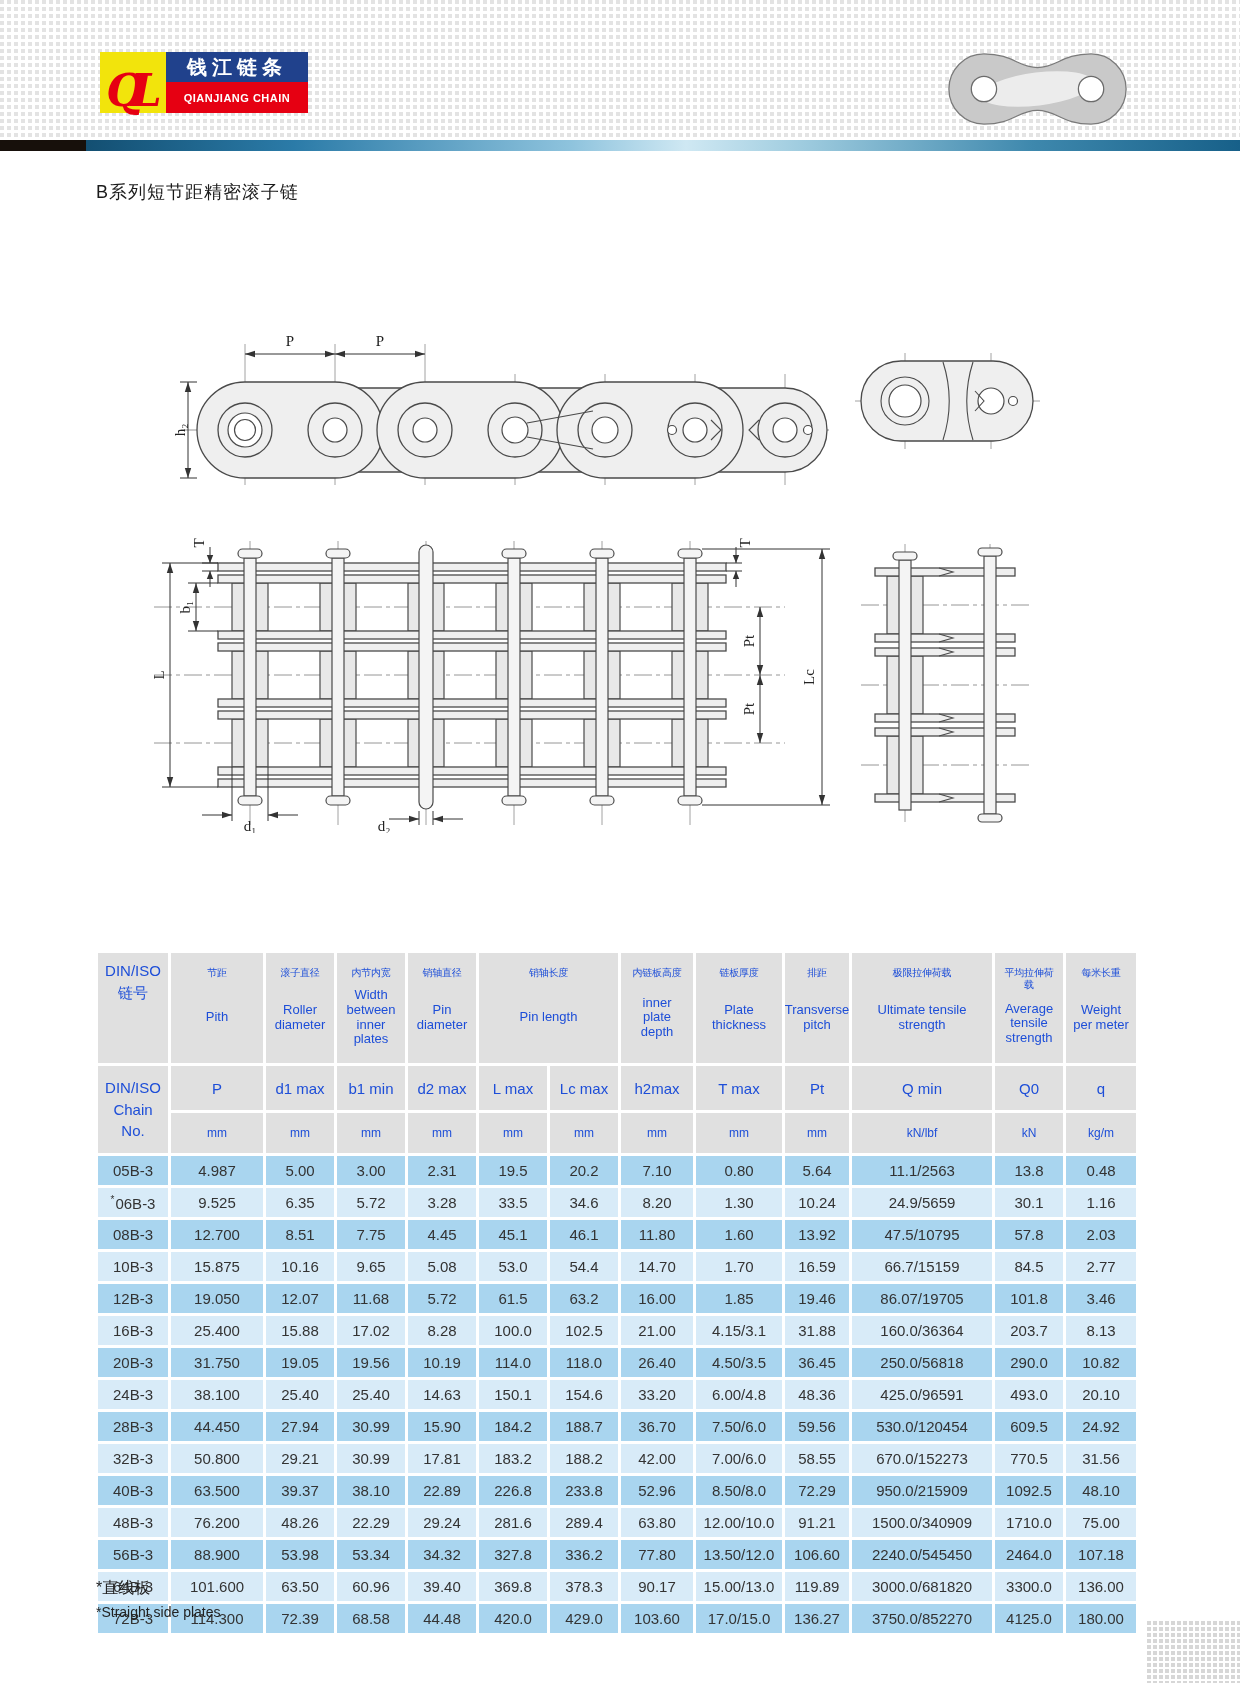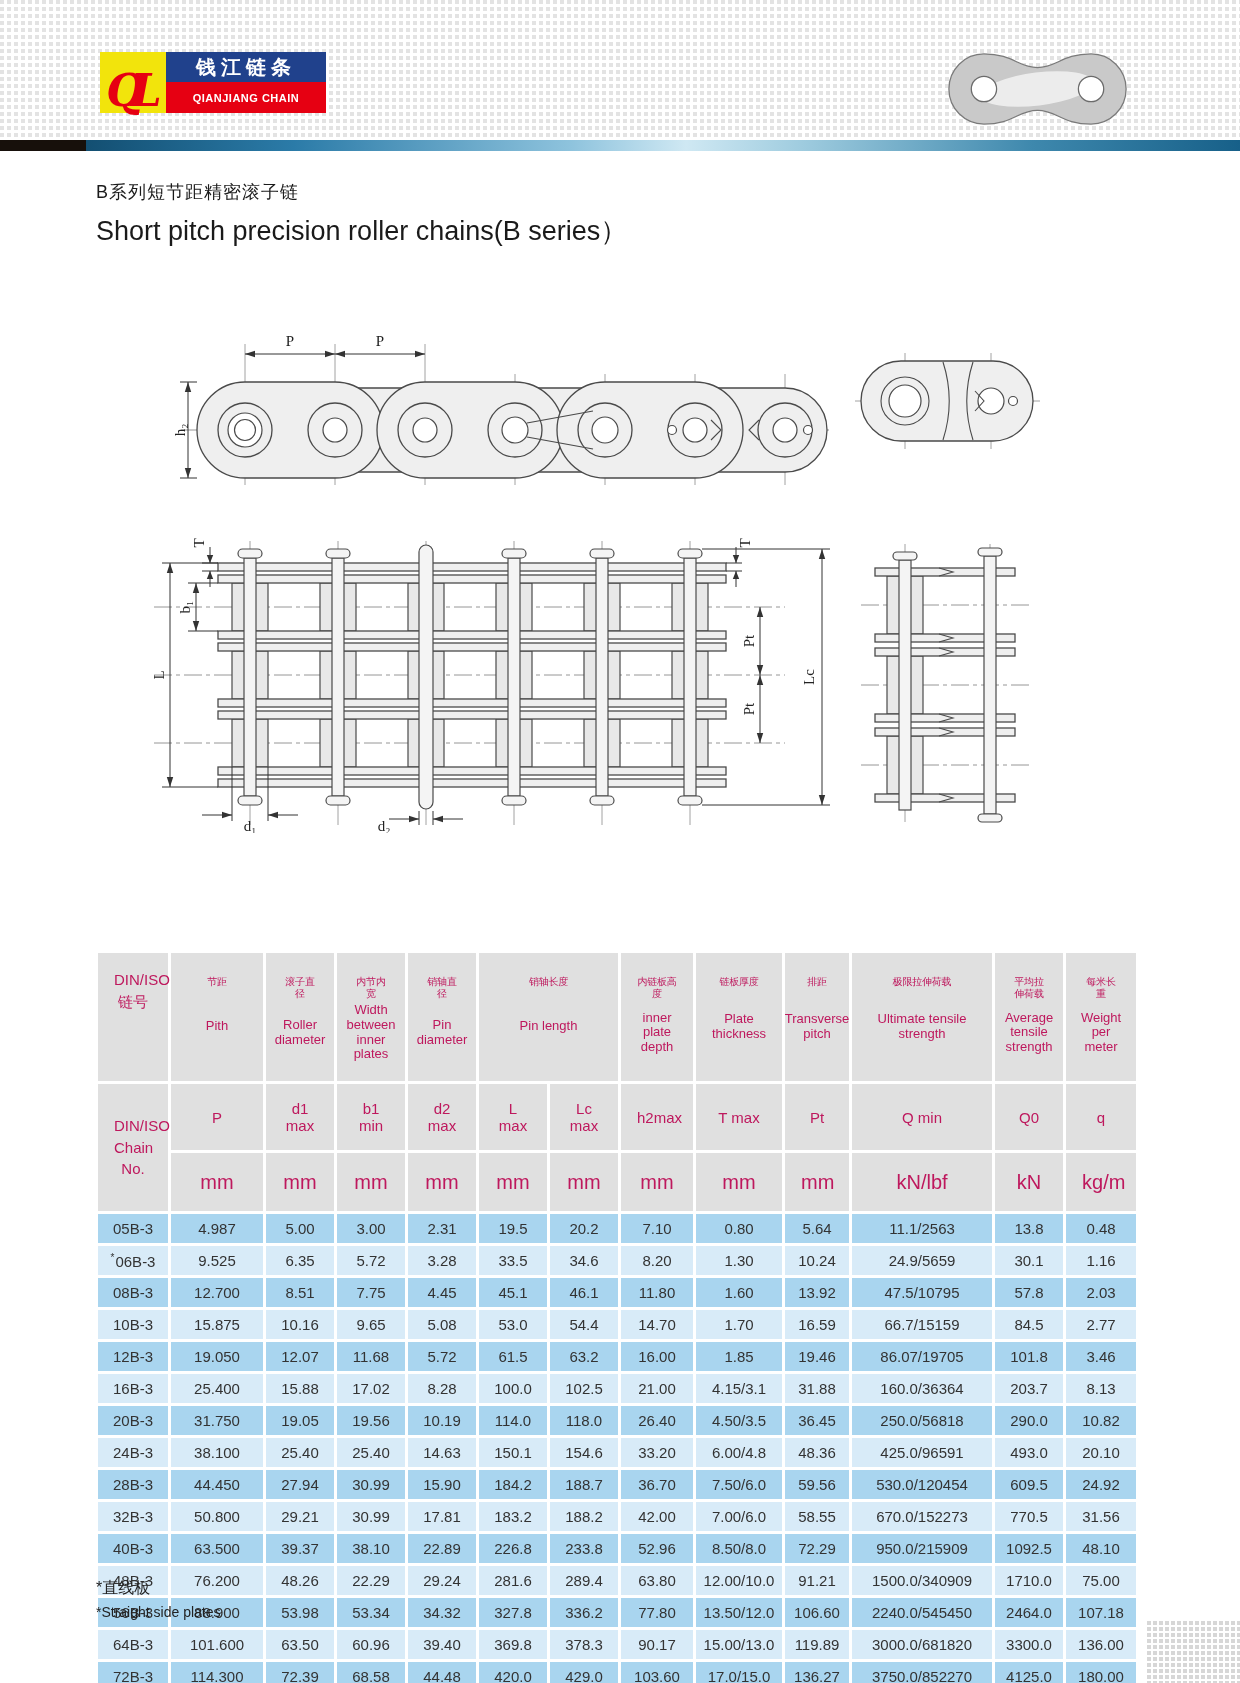--- a/index.html
+++ b/index.html
@@ -14,21 +14,21 @@
   .corner-dots{position:absolute;left:1147px;top:1621px;width:93px;height:62px;
     background-image:
       repeating-linear-gradient(to bottom, rgba(255,255,255,0) 0 4px, #fff 4px 6px),
       repeating-linear-gradient(to right, #d7d7d7 0 4px, #fff 4px 6px);}
 
   
   .logo{position:absolute;left:100px;top:52px;display:flex;}
   .logo-mark{width:66px;height:61px;background:#f2e40c;display:flex;align-items:flex-end;justify-content:center;}
   .logo-mono{font-family:"DejaVu Serif",serif;font-style:italic;font-weight:bold;
              font-size:44px;color:#e60012;letter-spacing:-14px;padding-right:12px;line-height:1;}
-  .logo-right{width:160px;height:61px;display:flex;flex-direction:column;}
+  .logo-right{width:142px;height:61px;display:flex;flex-direction:column;}
   .logo-cn{height:30px;background:#20418c;color:#fff;font-size:20px;font-weight:bold;
            letter-spacing:5px;display:flex;align-items:center;justify-content:center;}
   .logo-en{height:31px;background:#e60012;color:#fff;font-size:11px;font-weight:bold;
            letter-spacing:.5px;display:flex;align-items:center;justify-content:center;}
 
   .plate-art{position:absolute;left:945px;top:50px;width:185px;height:78px;}
 
   
   .divider{position:absolute;left:0;top:140px;width:1240px;height:11px;}
   .divider .blk{position:absolute;left:0;top:0;width:86px;height:11px;background:#17100b;}
@@ -48,28 +48,28 @@
   .thin{stroke:#4a4a4a;stroke-width:1.1;fill:none;}
   .cl{stroke:#8a8a8a;stroke-width:0.9;fill:none;stroke-dasharray:18 4 4 4;}
   .clv{stroke:#8a8a8a;stroke-width:0.8;fill:none;}
   .dim{stroke:#333;stroke-width:1;fill:none;}
   .ah{fill:#333;stroke:none;}
   .dlabel{font-family:"Liberation Serif",serif;font-size:15px;fill:#222;}
 
   
   .spec-table{position:absolute;left:95px;top:950px;border-collapse:separate;border-spacing:3px;
               table-layout:fixed;width:1044px;}
-  .spec-table th{background:#e0e0e0;font-weight:normal;color:#be185d;padding:16px;}
+  .spec-table th{background:#e0e0e0;font-weight:normal;color:#1d4ed8;padding:7px;}
   .group-row th{height:96px;vertical-align:top;}
   .group-cell{height:96px;display:flex;flex-direction:column;}
   .gc-cn{padding-top:7px;font-size:10px;letter-spacing:-0.2px;line-height:1.2;}
   .gc-en{flex:1;display:flex;align-items:center;justify-content:center;font-size:13px;line-height:1.12;}
   .corner-cell{vertical-align:middle;font-size:15px;line-height:1.45;}
   .sym-row th{height:30px;font-size:15px;}
-  .unit-row th{height:26px;font-size:20px;}
+  .unit-row th{height:26px;font-size:12px;}
   .spec-table td{height:27px;text-align:center;font-size:15px;color:#333;overflow:hidden;}
   tr.dark td{background:#a9d5ef;}
   tr.light td{background:#d8ebf8;}
   .star{font-size:10px;vertical-align:super;margin-right:1px;}
 
   .foot-cn{position:absolute;left:96px;top:1578px;font-size:16px;color:#222;}
   .foot-en{position:absolute;left:96px;top:1604px;font-size:14px;color:#222;}
 </style>
 </head>
 <body>
@@ -96,21 +96,20 @@
       <circle cx="150" cy="40" r="13" fill="#fff" stroke="#6b6b6b" stroke-width="1.3"></circle>
     </svg>
   </div>
 
   <div class="divider">
     <div class="blk"></div>
     <div class="blu"></div>
   </div>
 
   <div class="title-cn">B系列短节距精密滚子链</div>
-  <div class="title-en">Short pitch precision roller chains(B series）</div>
 
   <div class="dwg" style="left:175px;top:330px;">
     <svg viewBox="0 0 660 160" width="660" height="160">
       <line class="cl" x1="6" y1="100" x2="654" y2="100"></line>
       <line class="clv" x1="70" y1="14" x2="70" y2="155"></line>
       <line class="clv" x1="160" y1="14" x2="160" y2="155"></line>
       <line class="clv" x1="250" y1="14" x2="250" y2="155"></line>
       <line class="clv" x1="340" y1="44" x2="340" y2="155"></line>
       <line class="clv" x1="430" y1="44" x2="430" y2="155"></line>
       <line class="clv" x1="520" y1="44" x2="520" y2="155"></line>

